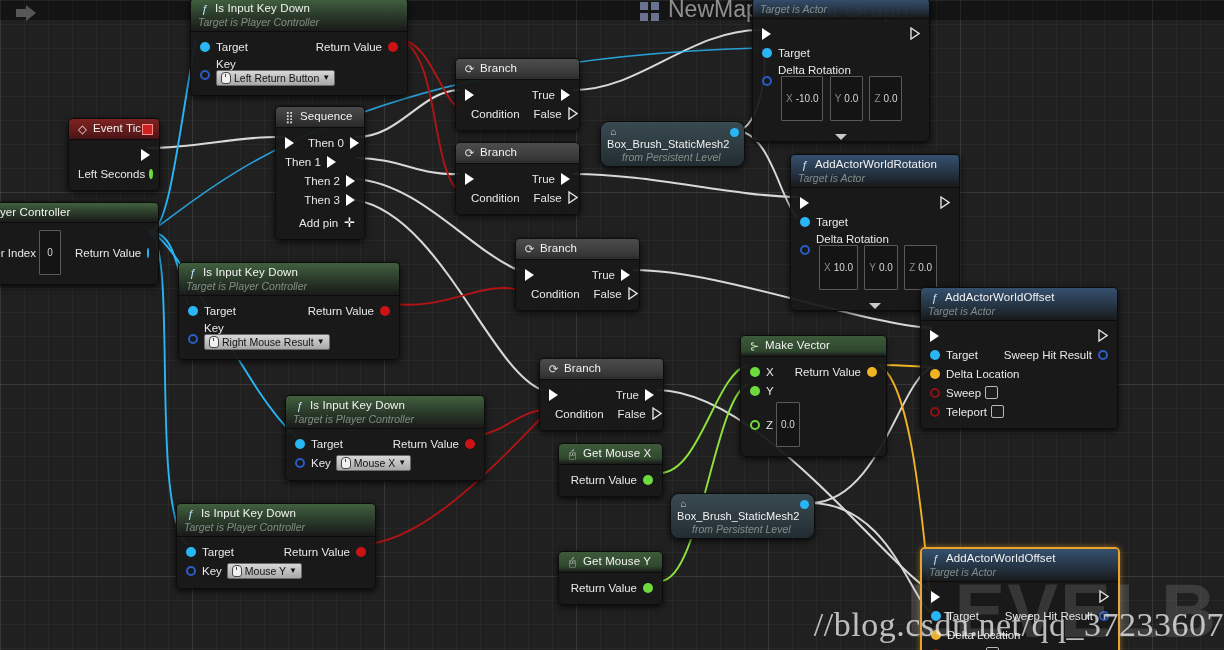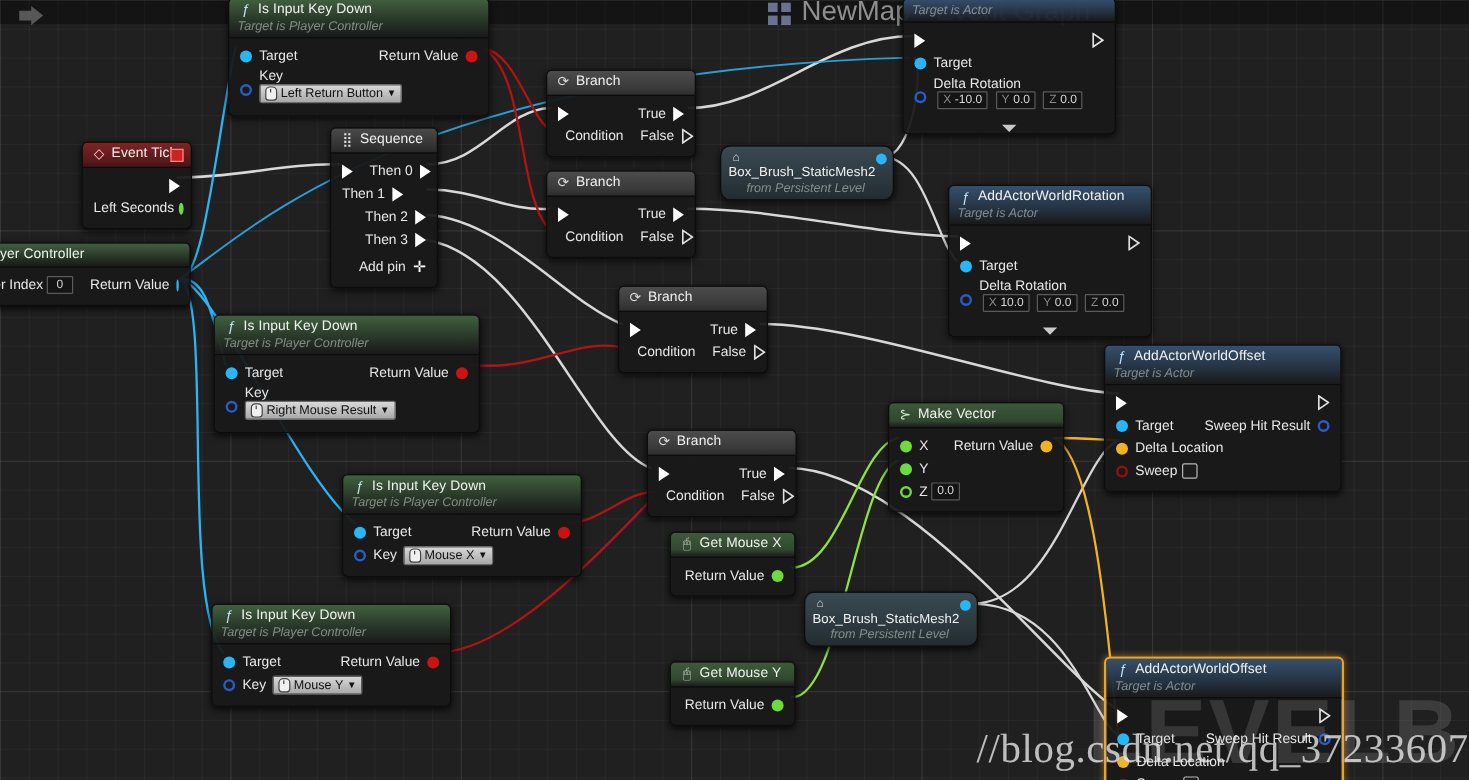--- a/index.html
+++ b/index.html
@@ -80,21 +80,21 @@
   }
   .execOutline{
     width:10px;height:13px;
     background:none;position:relative;
   }
   .execOutline svg{display:block;}
 
   
   .vbox{
     display:inline-block;border:1px solid #5a5a5a;background:#141414;
-    color:#d8d8d8;font-size:10px;padding:0 4px;line-height:13px;margin-left:3px;
+    color:#d8d8d8;font-size:10px;padding:15px 4px;line-height:13px;margin-left:3px;
     border-radius:1px;min-width:12px;text-align:center;
   }
   .vbox .ax{color:#8a8a8a;margin-right:3px;}
   .combo{
     display:inline-flex;align-items:center;gap:3px;
     background:linear-gradient(to bottom,#d8d8d8,#a8a8a8);
     border:1px solid #6a6a6a;border-radius:2px;
     color:#111;font-size:10.5px;padding:0px 4px;line-height:14px;
   }
   .combo .caret{font-size:8px;}
@@ -506,20 +506,25 @@
       </div>
       <div class="row">
         <span class="dot" style="color:#f0b323;background:#f0b323;"></span>
         <span class="lbl" style="margin-left:6px;">Delta Location</span>
       </div>
       <div class="row">
         <span class="dot hollow" style="color:#8e1212;"></span>
         <span class="lbl" style="margin-left:6px;">Sweep</span>
         <span class="chk"></span>
       </div>
+      <div class="row">
+        <span class="dot hollow" style="color:#8e1212;"></span>
+        <span class="lbl" style="margin-left:6px;">Teleport</span>
+        <span class="chk"></span>
+      </div>
     </div>
   </div>
 
   <div class="node" style="left:740px;top:335px;width:145px;">
     <div class="hdr vec">
       <span class="icn" style="color:#cfe8c0;">⊱</span><span class="t">Make Vector</span>
     </div>
     <div class="body">
       <div class="row">
         <span class="dot" style="color:#6ddb3d;background:#6ddb3d;"></span>

